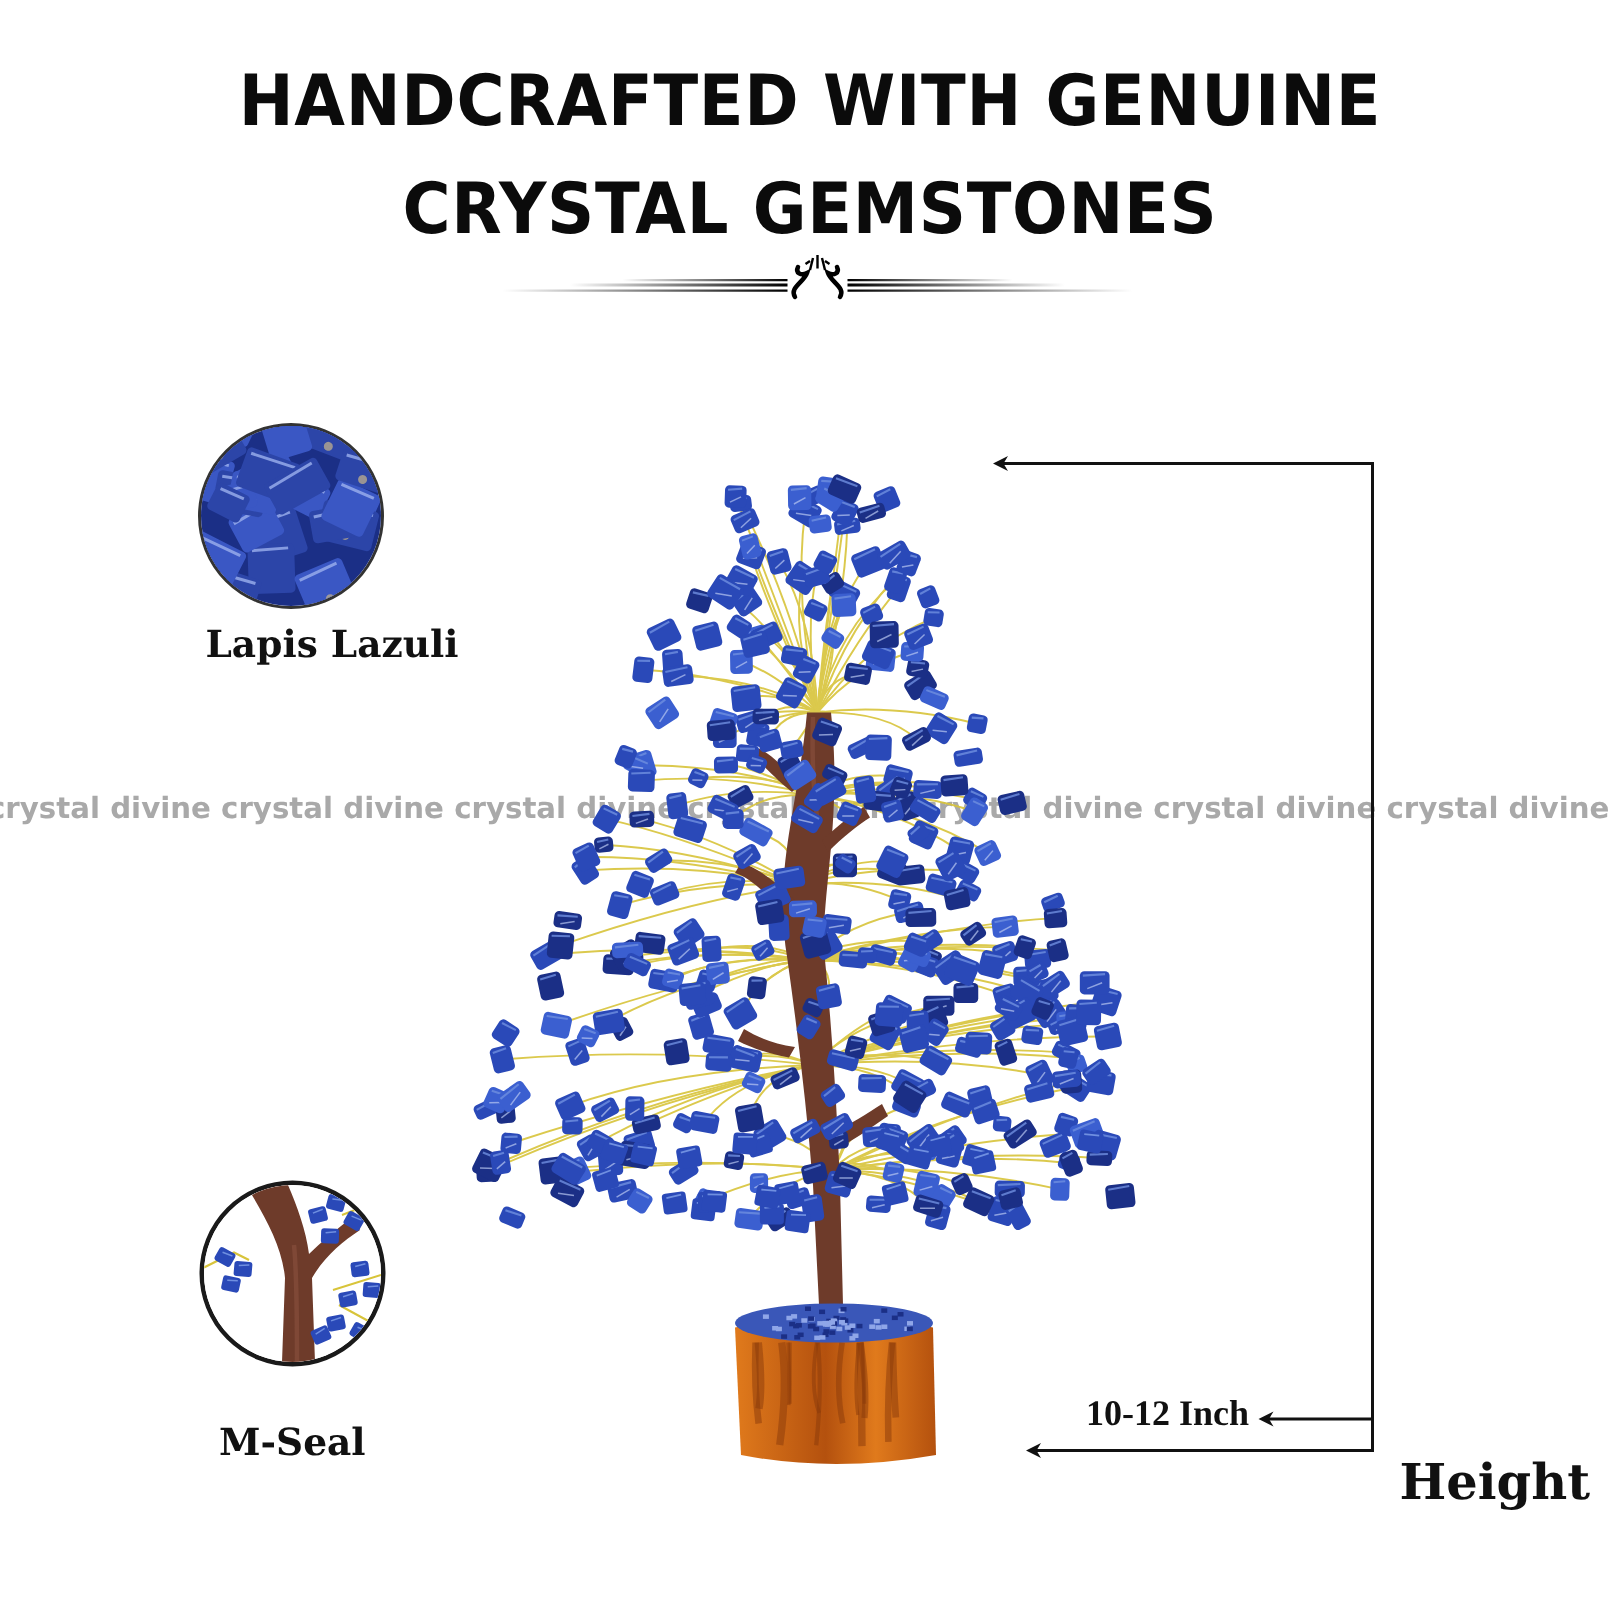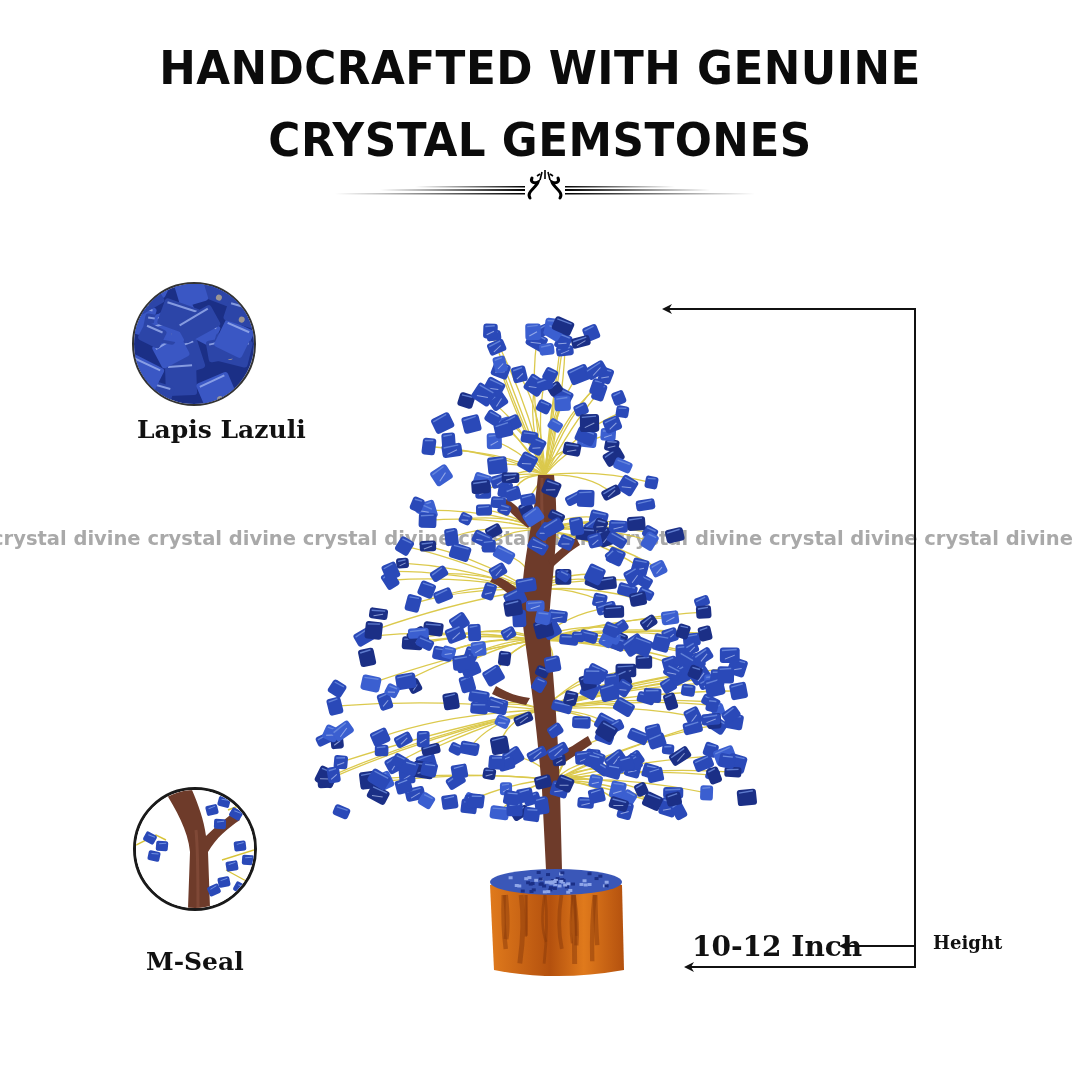--- a/index.html
+++ b/index.html
@@ -12,22 +12,22 @@
   .tree { position: absolute; left: 310px; top: 310px; width: 450px; height: 680px; }
   .swatch { position: absolute; border-radius: 50%; border: 3px solid #1a1a1a; overflow: hidden; background: #fff; }
   .swatch.lapis { left: 132px; top: 282px; width: 120px; height: 120px; border-width: 2px; border-color: #333; }
   .swatch.mseal { left: 133px; top: 787px; width: 118px; height: 118px; }
   .swatch svg { width: 100%; height: 100%; display: block; }
   .label { position: absolute; font-weight: 700; color: #111; font-family: "DejaVu Serif", serif; font-size: 25px; }
   .label.lapis { left: 117px; top: 415px; margin-left: 20px; }
   .label.mseal { left: 146px; top: 947px; }
   .dim-svg { position: absolute; left: 0; top: 0; width: 1080px; height: 1080px; pointer-events: none; }
   .dim-text { position: absolute; font-weight: 700; color: #111; font-family: "DejaVu Serif", serif; }
-  .dim-value { left: 692px; top: 930px; font-size: 28px; }
-  .dim-label { left: 933px; top: 932px; font-size: 18px; }
+  .dim-value { left: 724px; top: 930px; font-size: 24px; font-family: Liberation Serif, serif; }
+  .dim-label { left: 933px; top: 968px; font-size: 33px; }
 </style>
 </head>
 <body>
 
 <div class="title l1">HANDCRAFTED WITH GENUINE</div>
 <div class="title l2">CRYSTAL GEMSTONES</div>
 
 <svg class="ornament" viewBox="0 0 430 36">
   <defs>
     <linearGradient id="fadeL" x1="0" x2="1">

